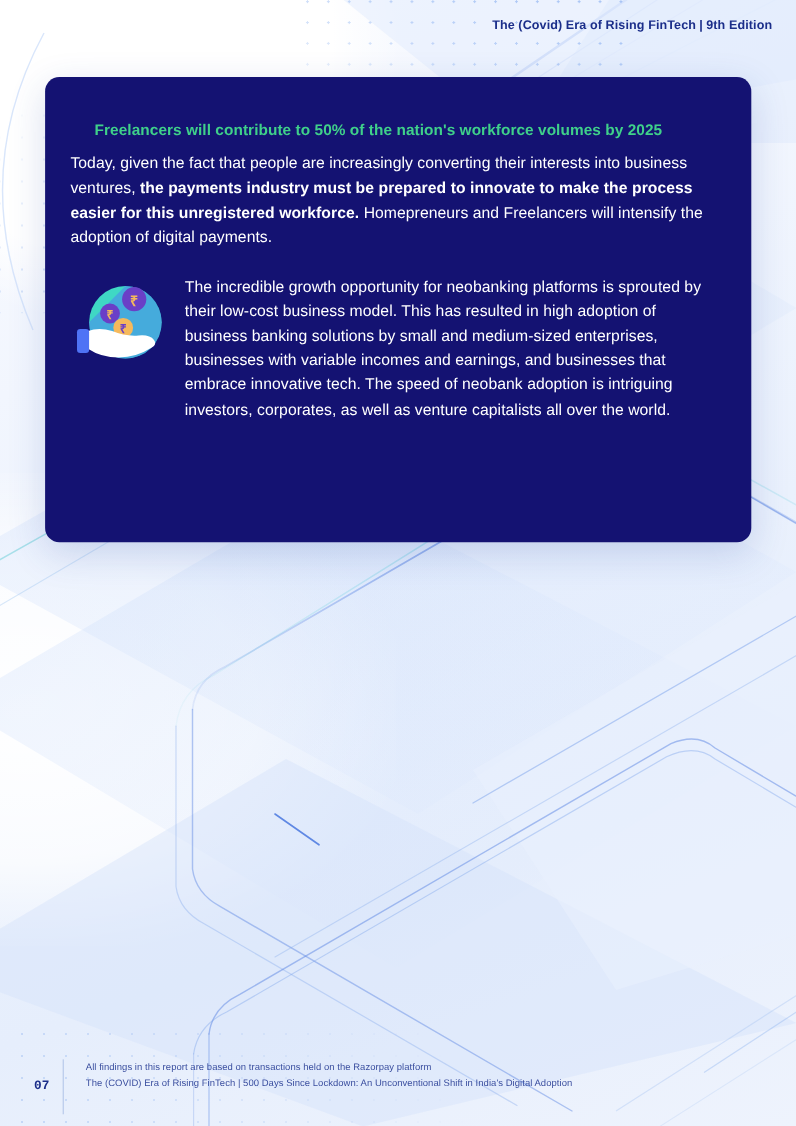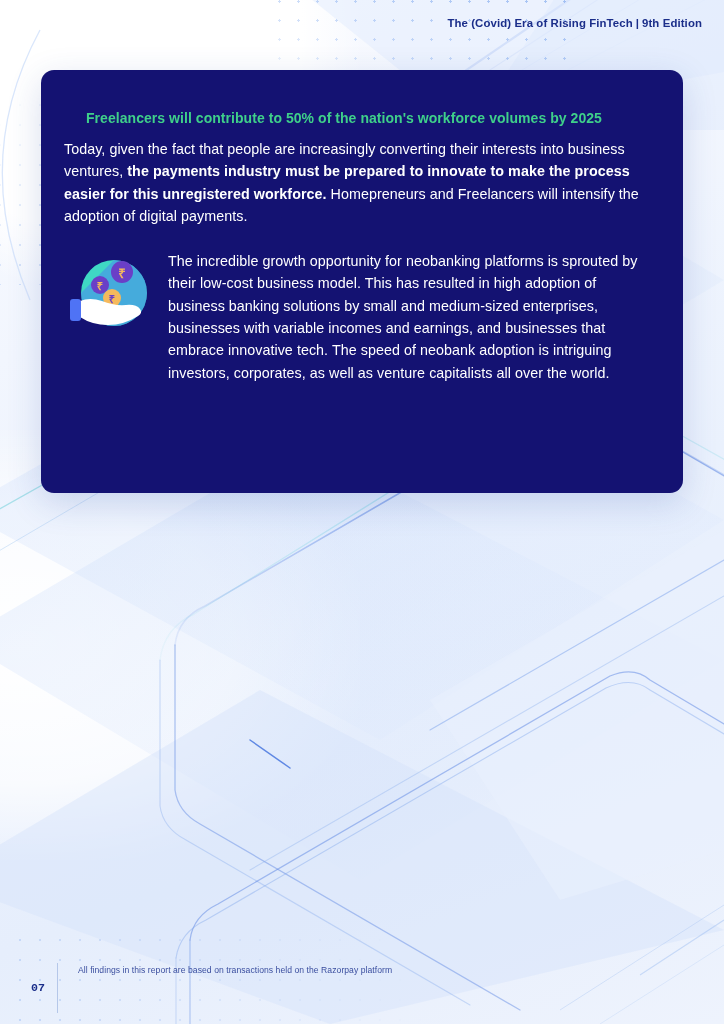--- a/index.html
+++ b/index.html
@@ -240,20 +240,21 @@
         </div>
       </div>
 
     </div>
   </div>
 
   <div class="footer-rule"></div>
   <div class="page-num">07</div>
   <div class="footer-lines">
     <div>All findings in this report are based on transactions held on the Razorpay platform</div>
+    <div>The (COVID) Era of Rising FinTech | 500 Days Since Lockdown: An Unconventional Shift in India's Digital Adoption</div>
   </div>
 
   <div class="brand">
     <svg width="15" height="19" viewBox="0 0 15 19">
       <polygon points="7,0 14,0 9,8 13,8 3,19 6,10 2,10" fill="#3f7ef5"></polygon>
       <polygon points="0,5 6,5 3,19" fill="#16264a"></polygon>
     </svg>
     <span class="brand-name">Razorpay</span>
   </div>
 

